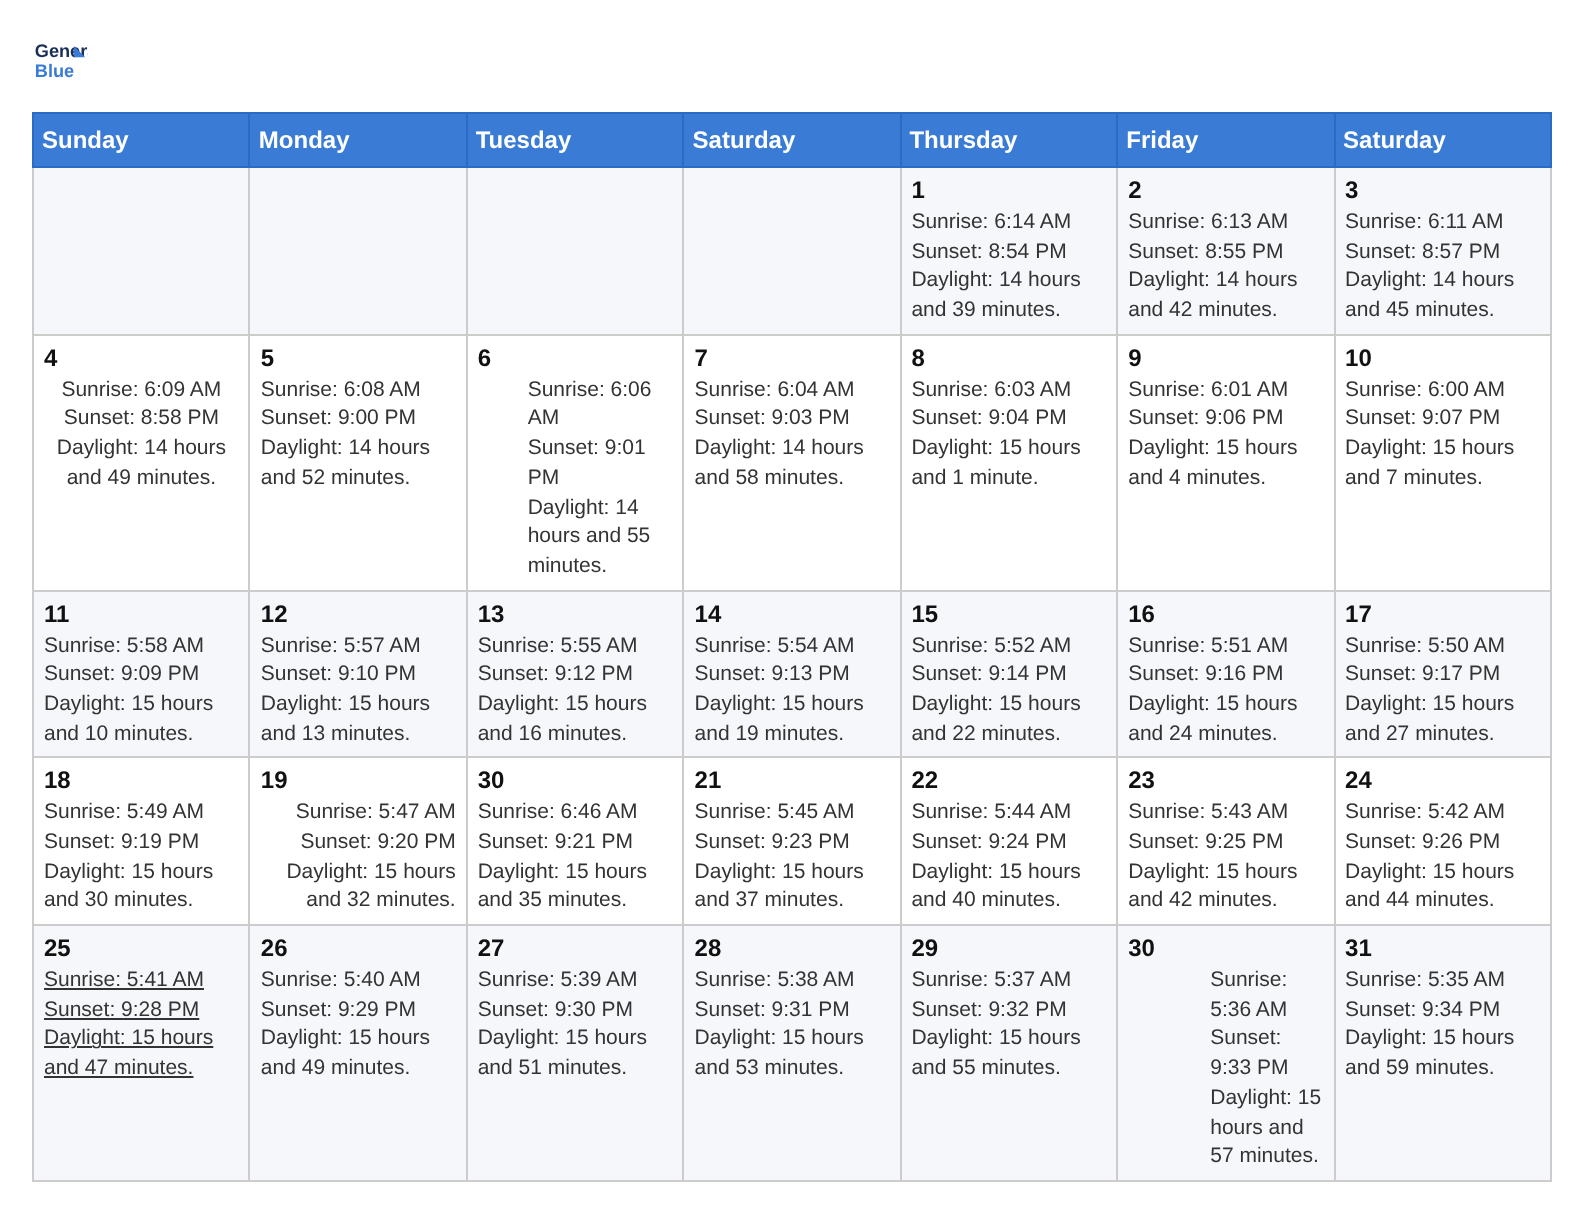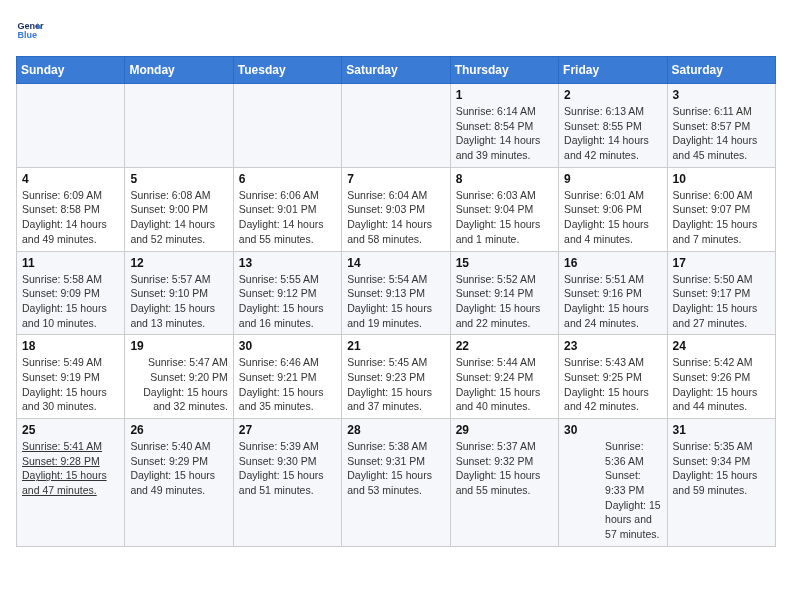--- a/index.html
+++ b/index.html
@@ -131,33 +131,33 @@
         <td>
           <div class="day-number">3</div>
           <div class="day-info" style="white-space: pre-line;">Sunrise: 6:11 AM
 Sunset: 8:57 PM
 Daylight: 14 hours and 45 minutes.</div>
         </td>
       </tr>
       <tr>
         <td>
           <div class="day-number">4</div>
-          <div class="day-info" style="white-space: pre-line;">Sunrise: 6:09 AM
+          <div class="day-info" style="white-space: pre-line; text-align: center;">Sunrise: 6:09 AM
 Sunset: 8:58 PM
 Daylight: 14 hours and 49 minutes.</div>
         </td>
         <td>
           <div class="day-number">5</div>
           <div class="day-info" style="white-space: pre-line;">Sunrise: 6:08 AM
 Sunset: 9:00 PM
 Daylight: 14 hours and 52 minutes.</div>
         </td>
         <td>
           <div class="day-number">6</div>
-          <div class="day-info" style="white-space: pre-line;">Sunrise: 6:06 AM
+          <div class="day-info" style="white-space: pre-line; margin-left: 25px;">Sunrise: 6:06 AM
 Sunset: 9:01 PM
 Daylight: 14 hours and 55 minutes.</div>
         </td>
         <td>
           <div class="day-number">7</div>
           <div class="day-info" style="white-space: pre-line;">Sunrise: 6:04 AM
 Sunset: 9:03 PM
 Daylight: 14 hours and 58 minutes.</div>
         </td>
         <td>

